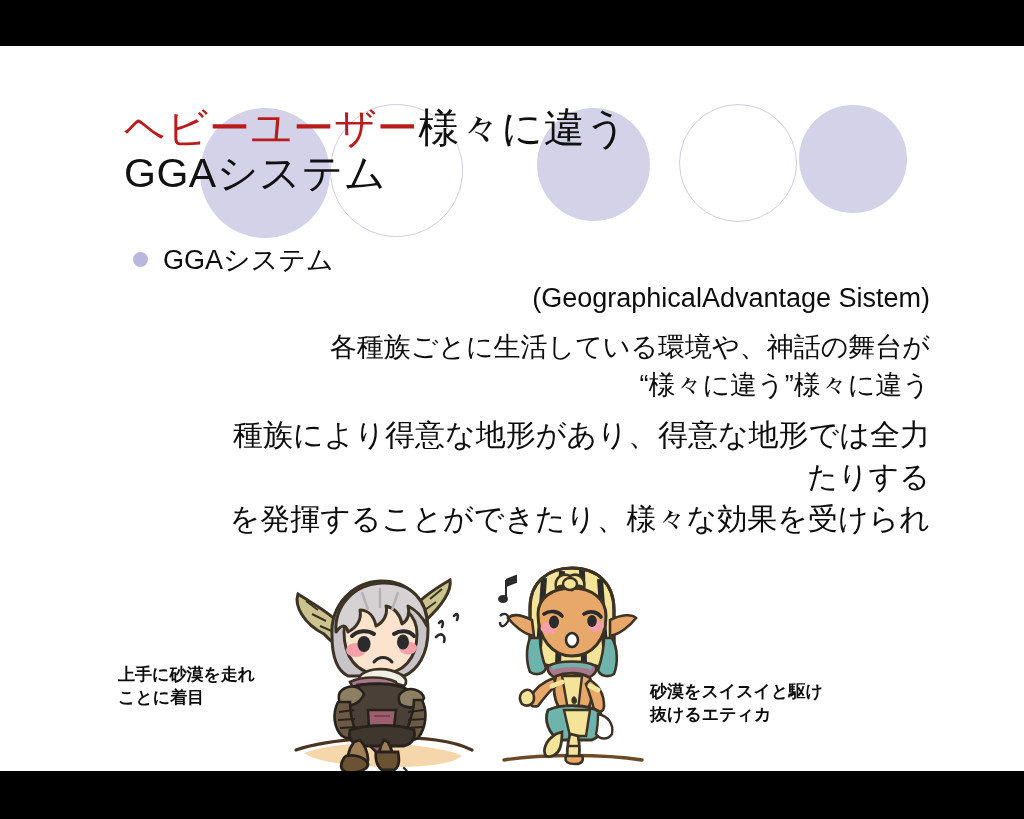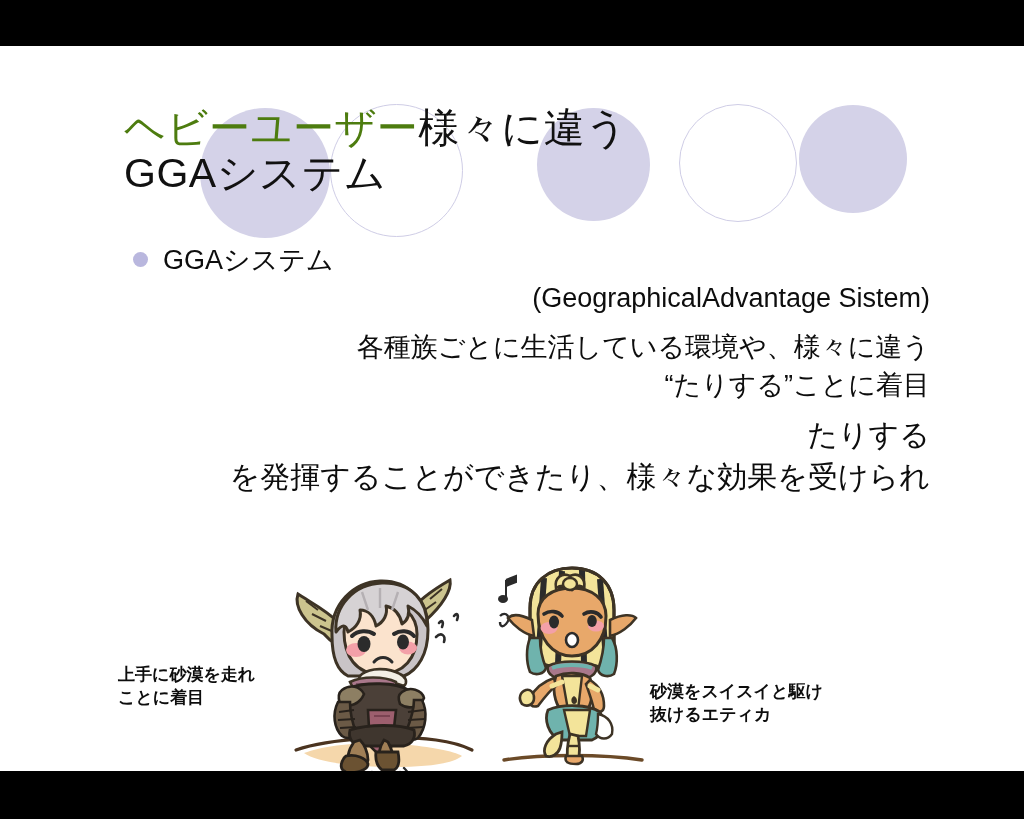--- a/index.html
+++ b/index.html
@@ -22,21 +22,21 @@
   .deco-circle{position:absolute;border-radius:50%;}
   .deco-fill{background:#d4d2e8;}
   .deco-ring{background:transparent;border:1.5px solid #cfcde6;box-sizing:border-box;}
 
   
   #title-block{
     position:absolute;left:124px;top:60px;width:800px;
     line-height:1.10;letter-spacing:.5px;
   }
   .title-line{font-size:41px;color:#111111;white-space:nowrap;}
-  .title-accent{color:#4d7c0f;text-align:right;}
+  .title-accent{color:#b91c1c;text-align:right;}
 
   
   #body-block{position:absolute;left:120px;top:195px;width:810px;color:#0d0d0d;}
 
   .bullet-row{position:relative;padding-left:43px;}
   .bullet-dot{
     position:absolute;left:13px;top:11px;width:15px;height:15px;
     border-radius:50%;background:#b9b7de;
   }
   .l-main{font-size:27px;line-height:1.42;white-space:nowrap;}
@@ -81,25 +81,26 @@
 
       <div class="bullet-row">
         <span class="bullet-dot"></span>
         <div class="l-main">GGAシステム</div>
       </div>
 
       <div class="l-sub indent">(GeographicalAdvantage Sistem)</div>
 
       <div class="gap-sm"></div>
 
-      <div class="l-sub indent">各種族ごとに生活している環境や、様々に違う</div>
-      <div class="l-sub indent">“たりする”ことに着目</div>
+      <div class="l-sub indent">各種族ごとに生活している環境や、神話の舞台が</div>
+      <div class="l-sub indent">“様々に違う”様々に違う</div>
 
       <div class="gap-sm"></div>
 
+      <div class="l-big indent">種族により得意な地形があり、得意な地形では全力</div>
       <div class="l-big indent">たりする</div>
       <div class="l-big indent">を発揮することができたり、様々な効果を受けられ</div>
     </div>
 
     <div class="caption" id="caption-left">上手に砂漠を走れ
 ことに着目</div>
     <div class="caption" id="caption-right">砂漠をスイスイと駆け
 抜けるエティカ</div>
 
     <div class="figure" id="figure-tao">

